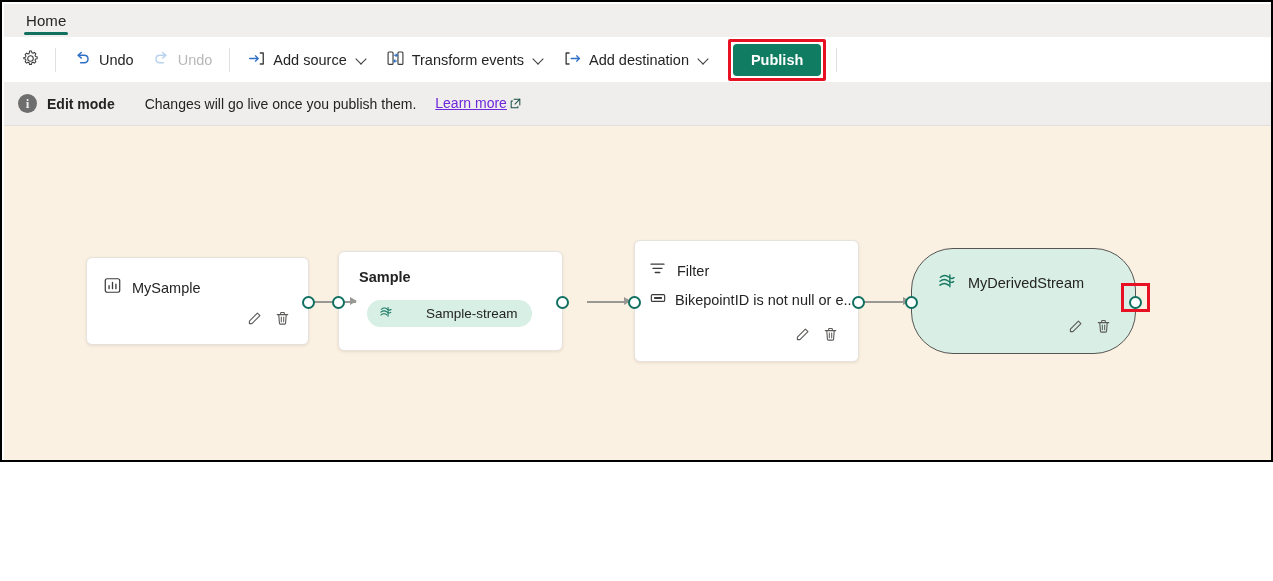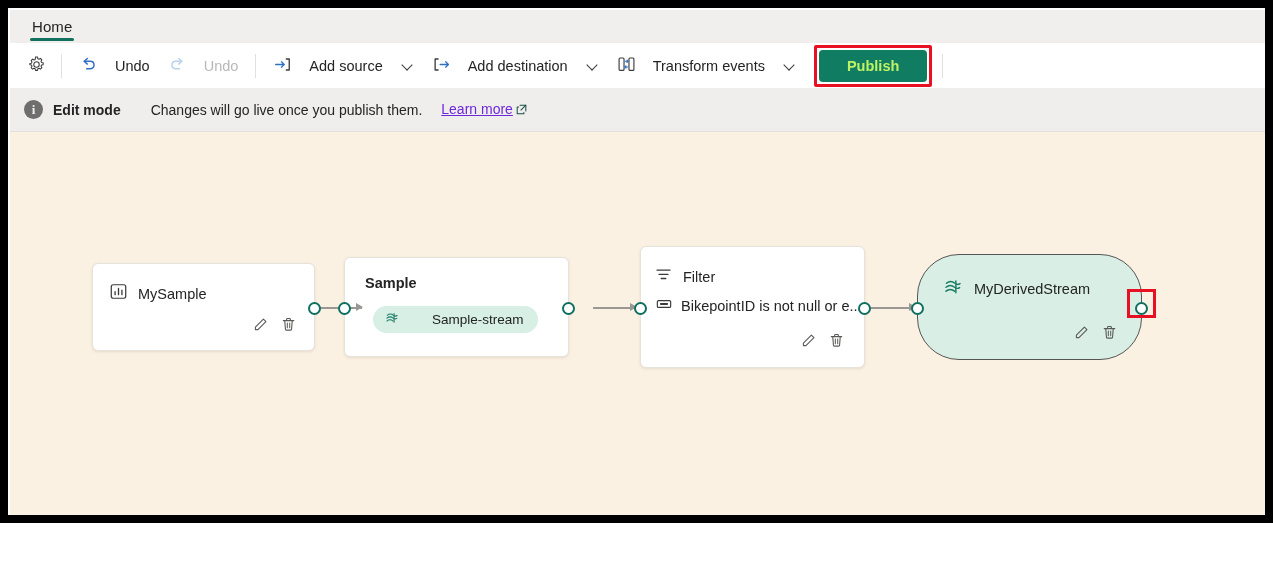--- a/index.html
+++ b/index.html
@@ -7,23 +7,23 @@
     padding: 0;
     background: #ffffff;
   }
   body {
     font-family: "Liberation Sans", sans-serif;
     -webkit-font-smoothing: antialiased;
   }
   .app {
     position: relative;
     width: 1273px;
-    height: 523px;
-    box-sizing: border-box;
-    border: 8px solid #000000;
+    height: 462px;
+    box-sizing: border-box;
+    border: 2px solid #000000;
     background: #ffffff;
     overflow: hidden;
   }
 
   
   .tabstrip {
     position: absolute;
     left: 2px; top: 2px;
     width: 1269px;
     height: 33px;
@@ -63,21 +63,21 @@
     height: 45px;
     background: #ffffff;
     display: flex;
     align-items: center;
     padding-left: 10px;
     box-sizing: border-box;
   }
   .tb-btn {
     display: flex;
     align-items: center;
-    gap: 17px;
+    gap: 7px;
     height: 32px;
     padding: 0 9px;
     border-radius: 4px;
     color: #242424;
     font-size: 14.5px;
     white-space: nowrap;
     cursor: default;
   }
   .tb-btn.icon-only { padding: 0 7px; }
   .tb-btn.disabled { color: #b8b8b8; }
@@ -103,26 +103,26 @@
     transform: rotate(45deg);
   }
 
   .publish-wrap {
     position: relative;
     margin-left: 9px;
     padding: 5px;
   }
   .publish-btn {
     background: #107c61;
-    color: #bef264;
+    color: #ffffff;
     font-size: 14.5px;
     font-weight: 600;
     border-radius: 4px;
     height: 32px;
-    padding: 0 28px;
+    padding: 0 18px;
     display: flex;
     align-items: center;
     justify-content: center;
     cursor: default;
   }
   .annot-box {
     position: absolute;
     inset: 0;
     border: 3px solid #e81123;
     border-radius: 2px;
@@ -318,48 +318,48 @@
 
     <div class="tb-btn">
       <span>
         <svg width="19" height="19" viewBox="0 0 20 20" fill="none">
           <path d="M2.8 10h8.6" stroke="#2f6fc4" stroke-width="1.4" stroke-linecap="round"></path>
           <path d="M8.9 7.2L11.7 10l-2.8 2.8" stroke="#2f6fc4" stroke-width="1.4" stroke-linecap="round" stroke-linejoin="round"></path>
           <path d="M14 4.2h3.1v11.6H14" stroke="#3b3b3b" stroke-width="1.4" stroke-linecap="round" stroke-linejoin="round"></path>
         </svg>
       </span>
       <span>Add source</span>
-      <span class="chev"></span>
-    </div>
-
-    <div class="tb-btn">
-      <span>
-        <svg width="19" height="19" viewBox="0 0 20 20" fill="none">
-          <path d="M6.4 4.2H3.3v11.6h3.1" stroke="#3b3b3b" stroke-width="1.4" stroke-linecap="round" stroke-linejoin="round"></path>
-          <path d="M8.6 10h8.4" stroke="#2f6fc4" stroke-width="1.4" stroke-linecap="round"></path>
-          <path d="M14.4 7.2L17.2 10l-2.8 2.8" stroke="#2f6fc4" stroke-width="1.4" stroke-linecap="round" stroke-linejoin="round"></path>
-        </svg>
-      </span>
-      <span>Add destination</span>
       <span class="chev"></span>
     </div>
 
     <div class="tb-btn">
       <span>
         <svg width="19" height="19" viewBox="0 0 20 20" fill="none">
           <rect x="2.2" y="3.2" width="5.2" height="13" rx="1" stroke="#3b3b3b" stroke-width="1.2"></rect>
           <rect x="12.6" y="3.2" width="5.2" height="13" rx="1" stroke="#3b3b3b" stroke-width="1.2"></rect>
           <path d="M8.6 6.6h3.2M11.8 6.6l-1.3-1.2M11.8 6.6l-1.3 1.2" stroke="#2f6fc4" stroke-width="1.2" stroke-linecap="round" stroke-linejoin="round"></path>
           <path d="M11.4 12.6H8.2M8.2 12.6l1.3-1.2M8.2 12.6l1.3 1.2" stroke="#2f6fc4" stroke-width="1.2" stroke-linecap="round" stroke-linejoin="round"></path>
         </svg>
       </span>
       <span>Transform events</span>
       <span class="chev"></span>
     </div>
 
+    <div class="tb-btn">
+      <span>
+        <svg width="19" height="19" viewBox="0 0 20 20" fill="none">
+          <path d="M6.4 4.2H3.3v11.6h3.1" stroke="#3b3b3b" stroke-width="1.4" stroke-linecap="round" stroke-linejoin="round"></path>
+          <path d="M8.6 10h8.4" stroke="#2f6fc4" stroke-width="1.4" stroke-linecap="round"></path>
+          <path d="M14.4 7.2L17.2 10l-2.8 2.8" stroke="#2f6fc4" stroke-width="1.4" stroke-linecap="round" stroke-linejoin="round"></path>
+        </svg>
+      </span>
+      <span>Add destination</span>
+      <span class="chev"></span>
+    </div>
+
     <div class="publish-wrap">
       <div class="publish-btn">
         <span>Publish</span>
       </div>
       <div class="annot-box"></div>
     </div>
 
     <div class="tb-sep" style="margin-left:10px;"></div>
   </div>
 

